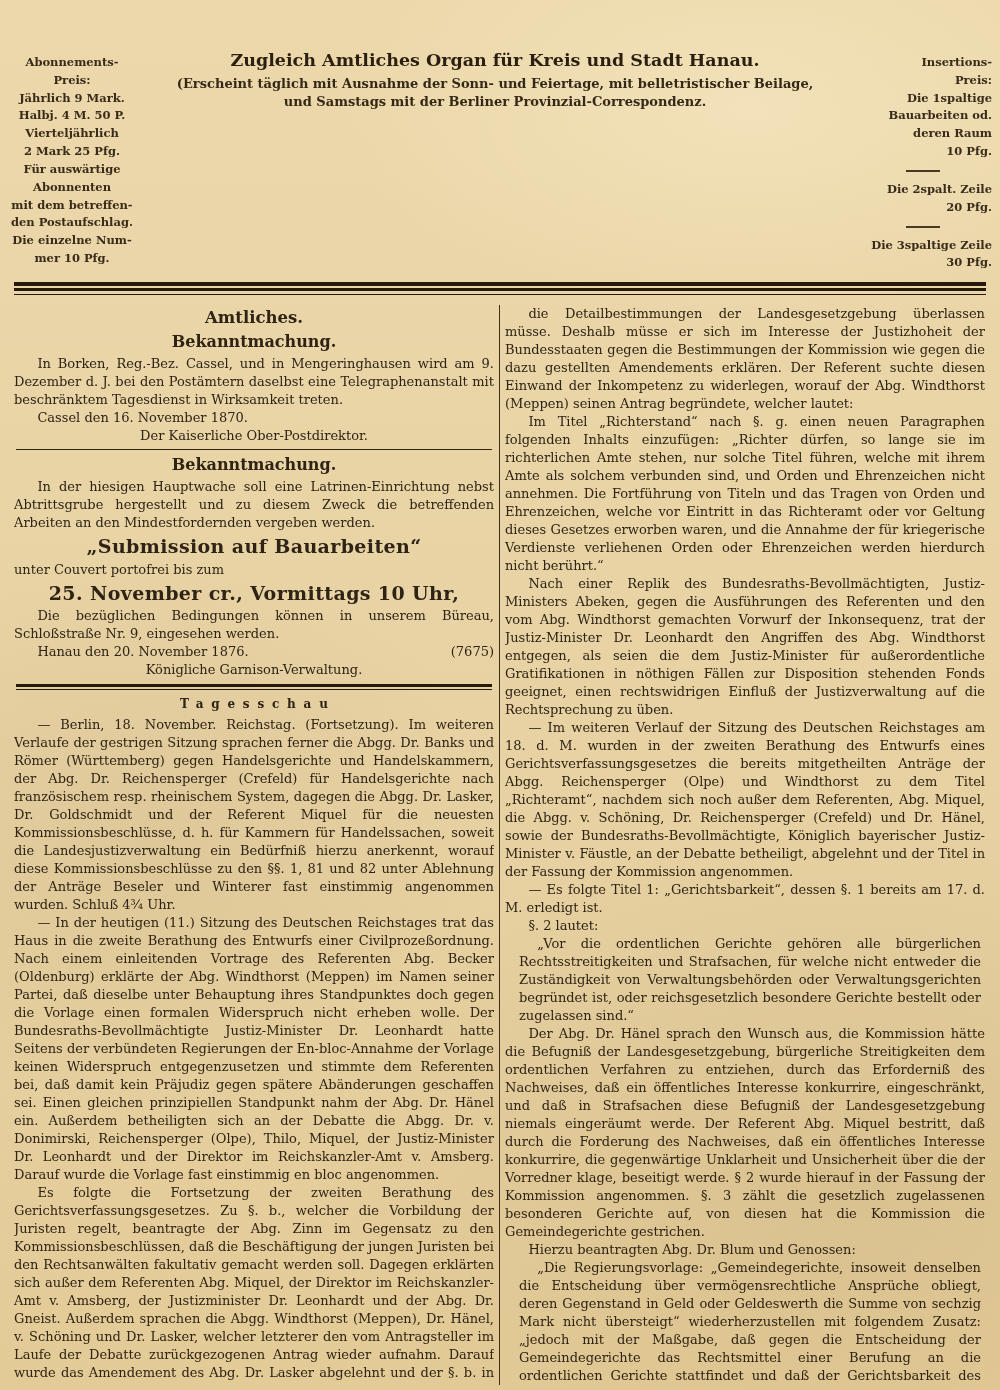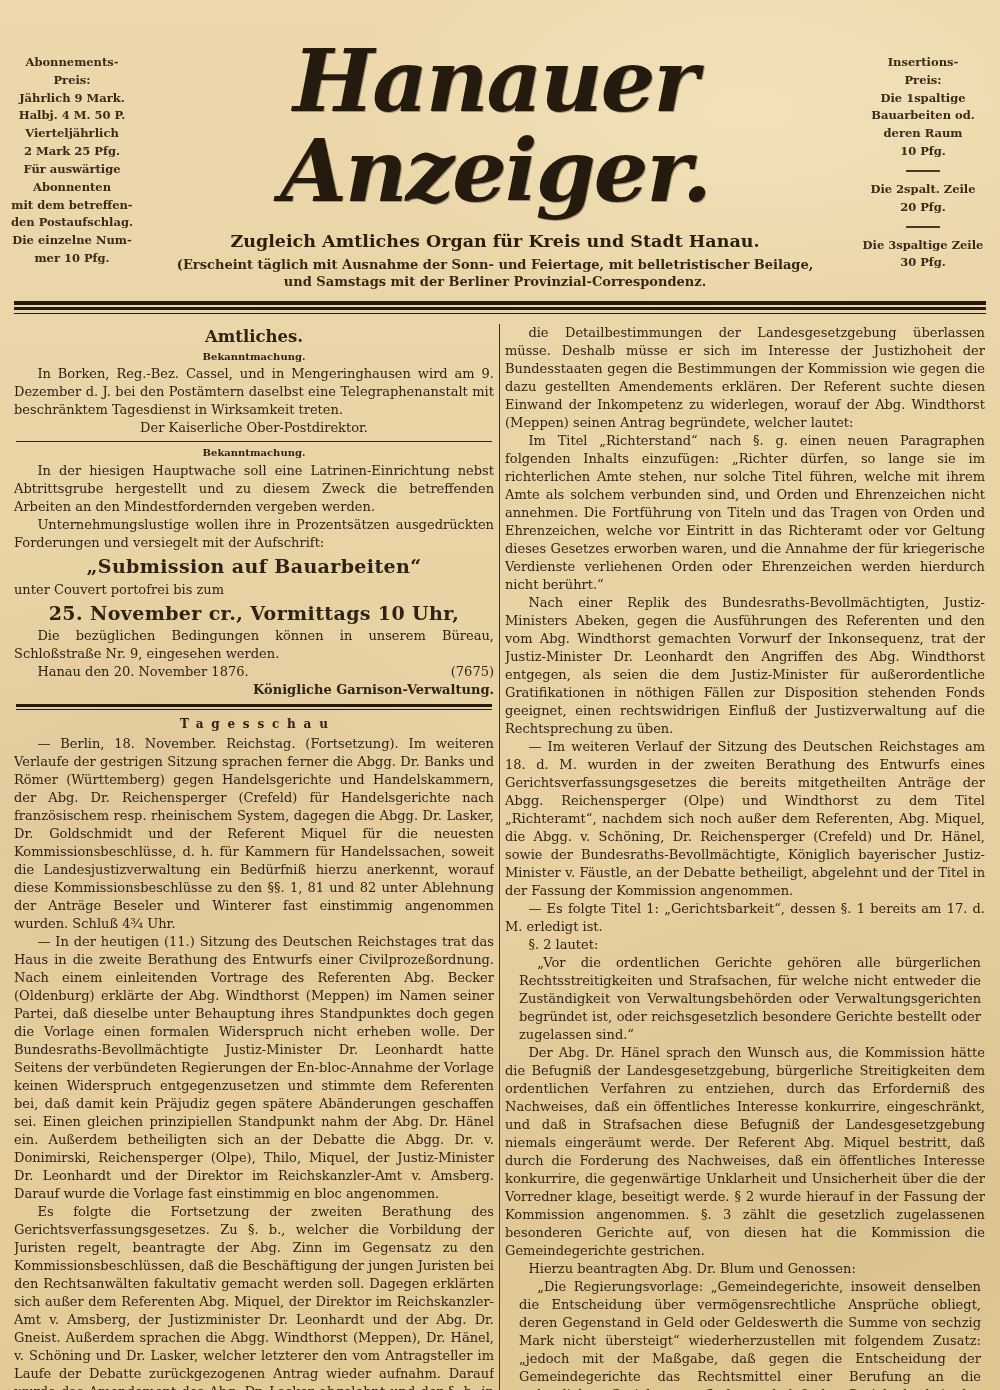--- a/index.html
+++ b/index.html
@@ -15,21 +15,21 @@
       radial-gradient(ellipse 600px 300px at 75% 8%, rgba(255,244,214,.35), transparent 70%),
       radial-gradient(ellipse 500px 400px at 15% 60%, rgba(120,85,40,.08), transparent 70%),
       radial-gradient(ellipse 700px 500px at 85% 85%, rgba(120,85,40,.10), transparent 75%),
       linear-gradient(180deg,#ecd8ab 0%, #e9d4a6 35%, #e6d0a0 70%, #e3cb97 100%);
   }
   
   .masthead{display:grid;grid-template-columns:128px 1fr 138px;padding:36px 8px 0 8px;}
   .price-box{font-size:11.5px;font-weight:bold;text-align:center;line-height:1.55;color:#3a2c1a;}
   .price-box .pb-rule{width:34px;border-top:2px solid #4a3823;margin:9px auto;}
   .price-box.left{padding-top:18px;}
-  .price-box.right{padding-top:18px;}
+  .price-box.right{padding-top:18px;text-align:right;}
   .title-wrap{text-align:center;}
   .paper-title{
     margin:0;font-size:86px;line-height:1.05;font-weight:bold;font-style:italic;
     letter-spacing:-2px;color:#241a0d;
     text-shadow:1px 1px 0 rgba(36,26,13,.35);
     font-family:"DejaVu Serif","Liberation Serif",serif;
   }
   .subtitle1{margin-top:14px;font-size:17.5px;font-weight:bold;color:#2a1f10;}
   .subtitle2,.subtitle3{font-size:13px;font-weight:bold;color:#342816;line-height:1.35;}
   .subtitle2{margin-top:5px;}
@@ -41,25 +41,25 @@
   }
   .issue-no{font-size:21px;font-weight:bold;font-style:italic;}
   .issue-date{font-size:23px;font-weight:bold;}
   .issue-year{font-size:23px;font-weight:bold;}
   .rule-double{border-top:3px solid #241a0d;border-bottom:1.5px solid #241a0d;height:3px;margin:2px 14px 10px 14px;}
   
   .columns{display:flex;padding:0 14px;height:1080px;overflow:hidden;}
   .col{width:480px;overflow:hidden;font-size:13px;line-height:1.385;text-align:justify;}
   .col-divider{width:1px;background:#3c2e1b;margin:0 5px;flex:0 0 1px;}
   .h-amtliches{text-align:center;font-weight:bold;font-size:16.5px;margin:2px 0 0 0;}
-  .h-bekannt{text-align:center;font-weight:bold;font-size:10px;margin:1px 0 2px 0;}
+  .h-bekannt{text-align:center;font-weight:bold;font-size:16px;margin:1px 0 2px 0;}
   .para{text-indent:1.8em;margin:0;}
   .line-indent{text-indent:1.8em;}
   .line-center{text-align:center;}
-  .line-center-b{text-align:right;font-weight:bold;}
+  .line-center-b{text-align:center;font-weight:normal;}
   .line-big{text-align:center;font-weight:bold;font-size:19px;letter-spacing:.02em;margin:1px 0;}
   .sig-row{display:flex;justify-content:space-between;}
   .sig-row .d{text-indent:1.8em;}
   .rule-thin{border-top:1.5px solid #2e2315;margin:4px 2px;}
   .rule-sec{border-top:3px solid #241a0d;border-bottom:1px solid #241a0d;height:2px;margin:5px 2px 6px 2px;}
   .h-tagesschau{
     text-align:center;font-weight:bold;font-size:12px;letter-spacing:.65em;
     margin:2px 0 3px 0;text-indent:.65em;
   }
   .quote{margin:0 0 0 14px;padding-right:4px;text-indent:1.4em;}
@@ -80,21 +80,20 @@
       <div>2 Mark 25 Pfg.</div>
       <div>Für auswärtige</div>
       <div>Abonnenten</div>
       <div>mit dem betreffen-</div>
       <div>den Postaufschlag.</div>
       <div>Die einzelne Num-</div>
       <div>mer 10 Pfg.</div>
     </aside>
 
     <div class="title-wrap">
-      <h1 class="paper-title">Hanauer Anzeiger.</h1>
       <div class="subtitle1">Zugleich Amtliches Organ für Kreis und Stadt Hanau.</div>
       <div class="subtitle2">(Erscheint täglich mit Ausnahme der Sonn- und Feiertage, mit belletristischer Beilage,</div>
       <div class="subtitle3">und Samstags mit der Berliner Provinzial-Correspondenz.</div>
     </div>
 
     <aside class="price-box right">
       <div>Insertions-</div>
       <div>Preis:</div>
       <div>Die 1spaltige</div>
       <div>Bauarbeiten od.</div>
@@ -111,27 +110,27 @@
 
   <div class="rule-heavy"></div>
   <div class="rule-double"></div>
 
   <main class="columns">
 
     <section class="col left-col">
       <h2 class="h-amtliches">Amtliches.</h2>
       <h3 class="h-bekannt">Bekanntmachung.</h3>
       <p class="para">In Borken, Reg.-Bez. Cassel, und in Mengeringhausen wird am 9. Dezember d. J. bei den Postämtern daselbst eine Telegraphenanstalt mit beschränktem Tagesdienst in Wirksamkeit treten.</p>
+      <div class="line-indent">Cassel den 16. November 1870.</div>
       <div class="line-center">Der Kaiserliche Ober-Postdirektor.</div>
 
       <div class="rule-thin"></div>
 
       <h3 class="h-bekannt">Bekanntmachung.</h3>
       <p class="para">In der hiesigen Hauptwache soll eine Latrinen-Einrichtung nebst Abtrittsgrube hergestellt und zu diesem Zweck die betreffenden Arbeiten an den Mindestfordernden vergeben werden.</p>
-      <p class="para">Unternehmungslustige wollen ihre in Prozentsätzen ausgedrückten Forderungen und versiegelt mit der Aufschrift:</p>
       <div class="line-big">„Submission auf Bauarbeiten“</div>
       <div>unter Couvert portofrei bis zum</div>
       <div class="line-big">25. November cr., Vormittags 10 Uhr,</div>
       <p class="para">Die bezüglichen Bedingungen können in unserem Büreau, Schloßstraße Nr. 9, eingesehen werden.</p>
       <div class="sig-row">
         <span class="d">Hanau den 20. November 1876.</span>
         <span>(7675)</span>
       </div>
       <div class="line-center-b">Königliche Garnison-Verwaltung.</div>
 

